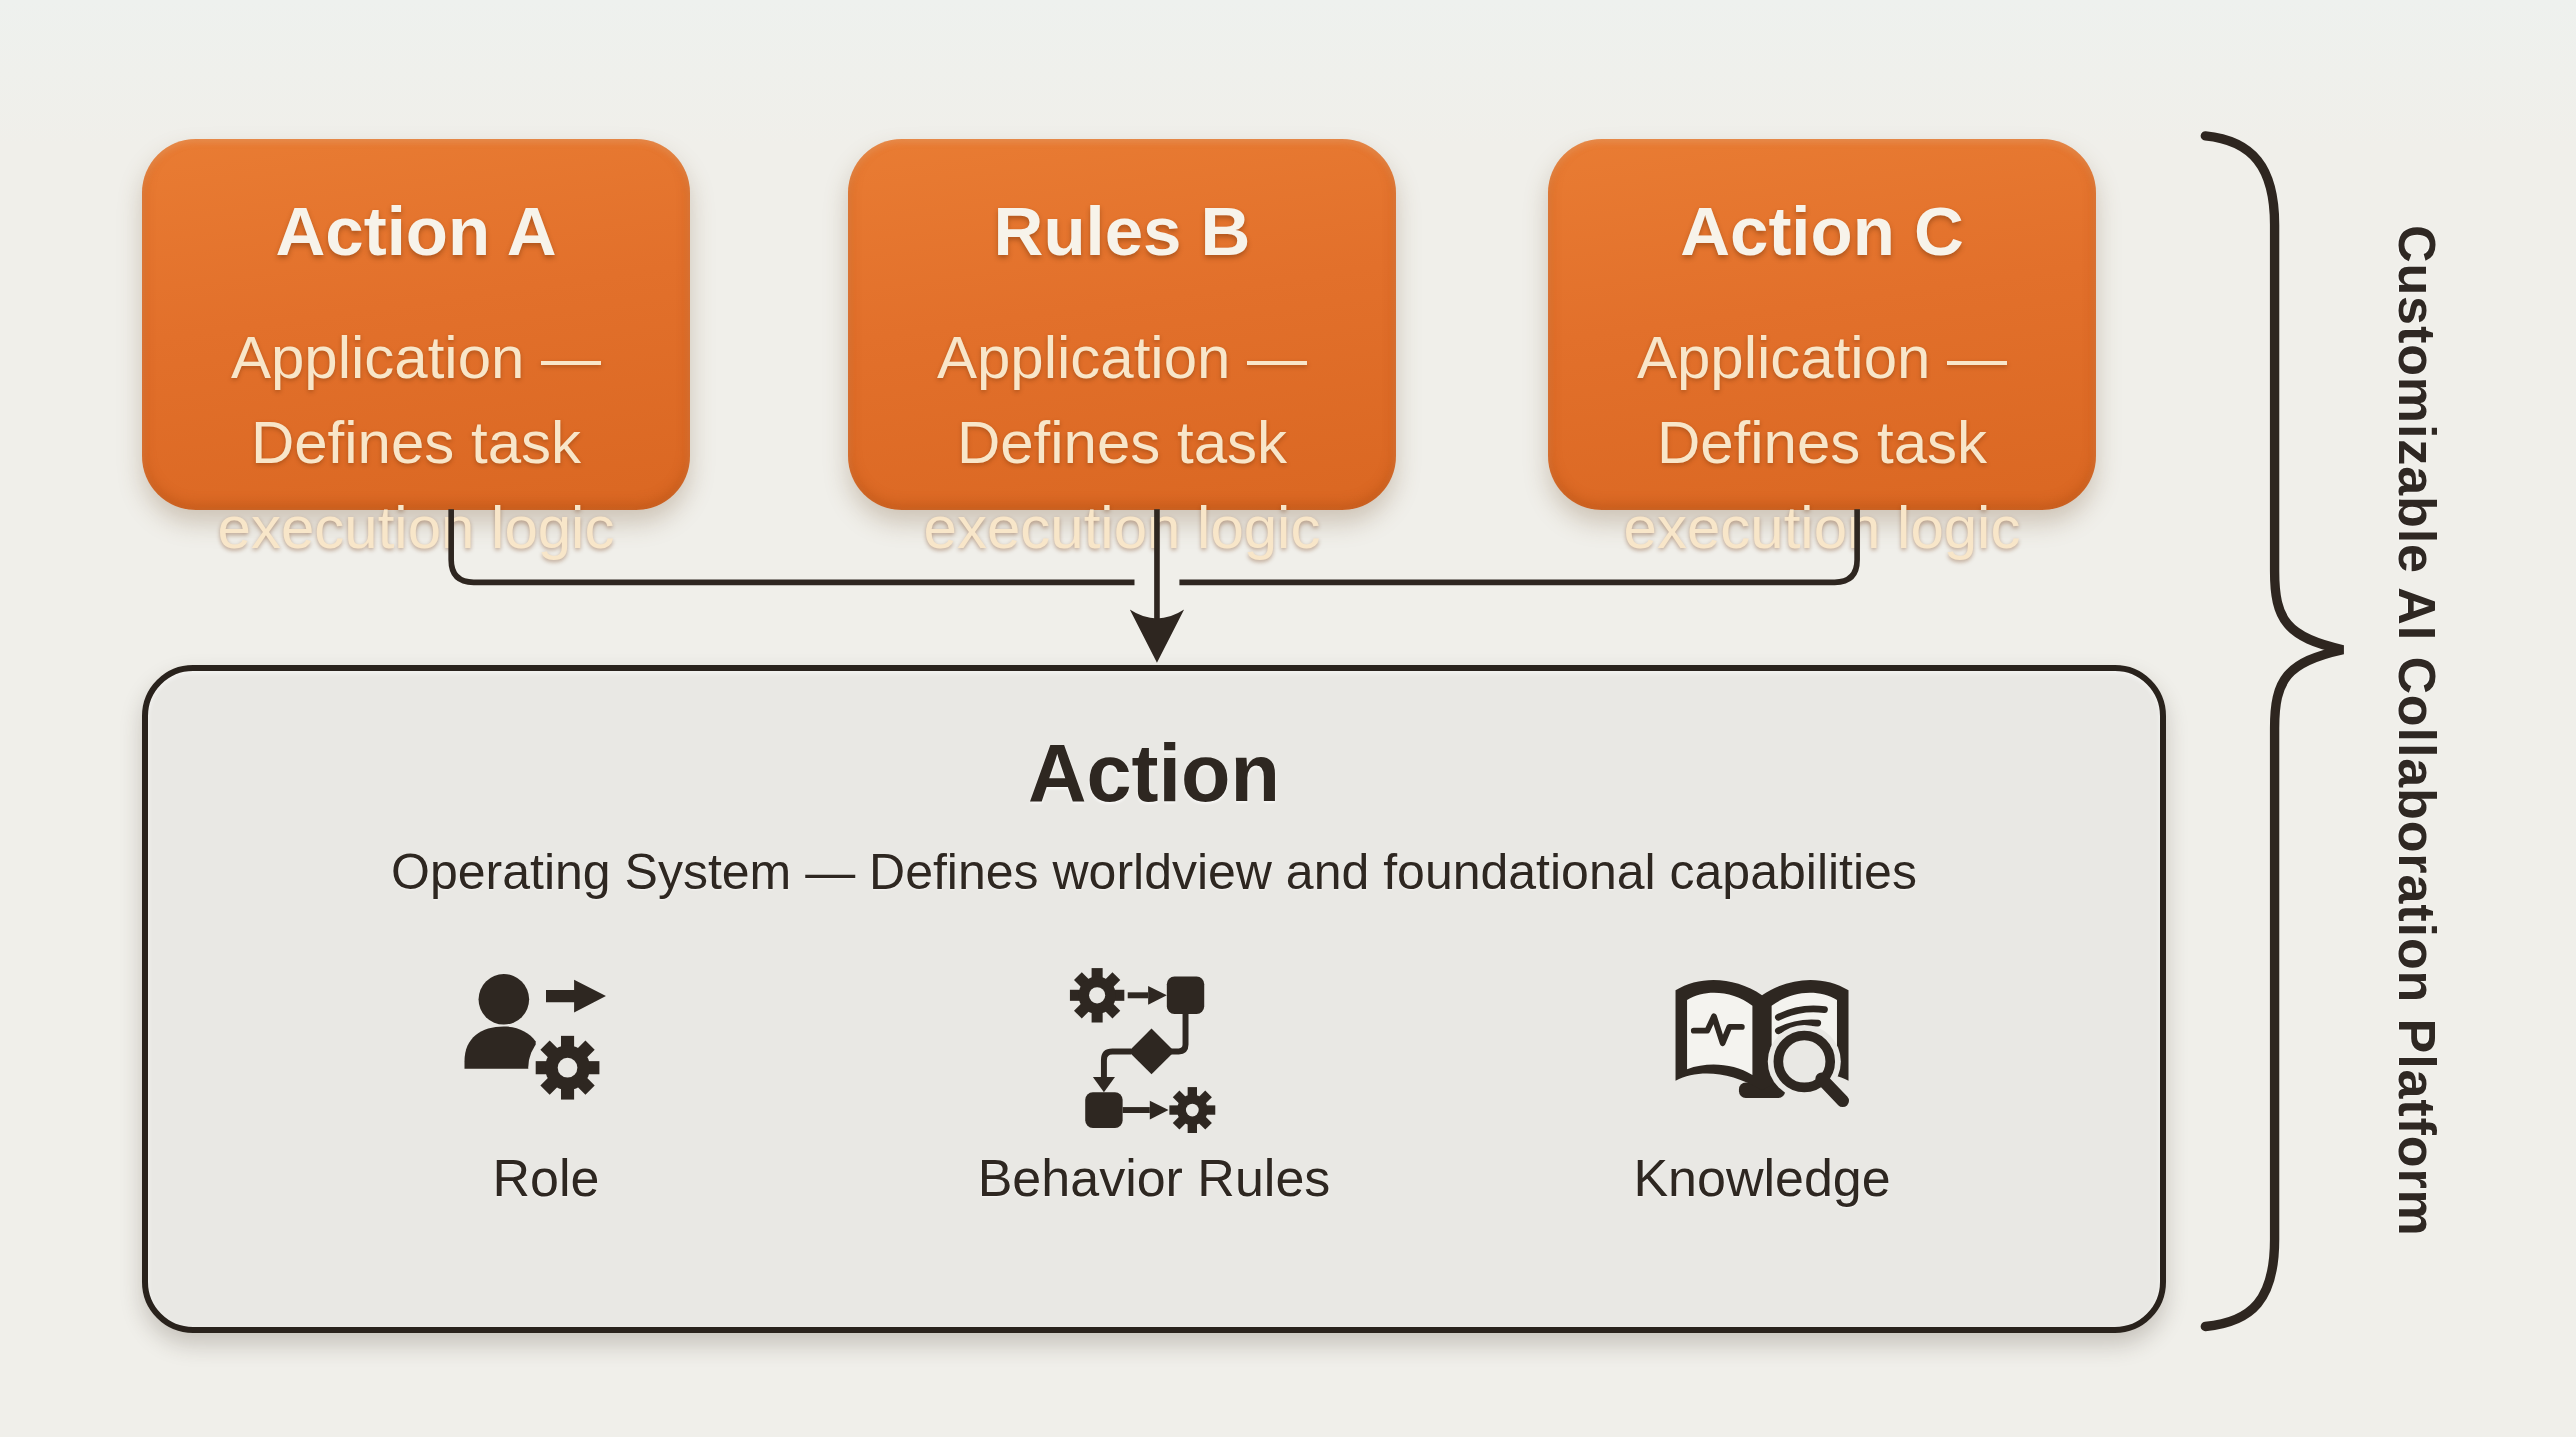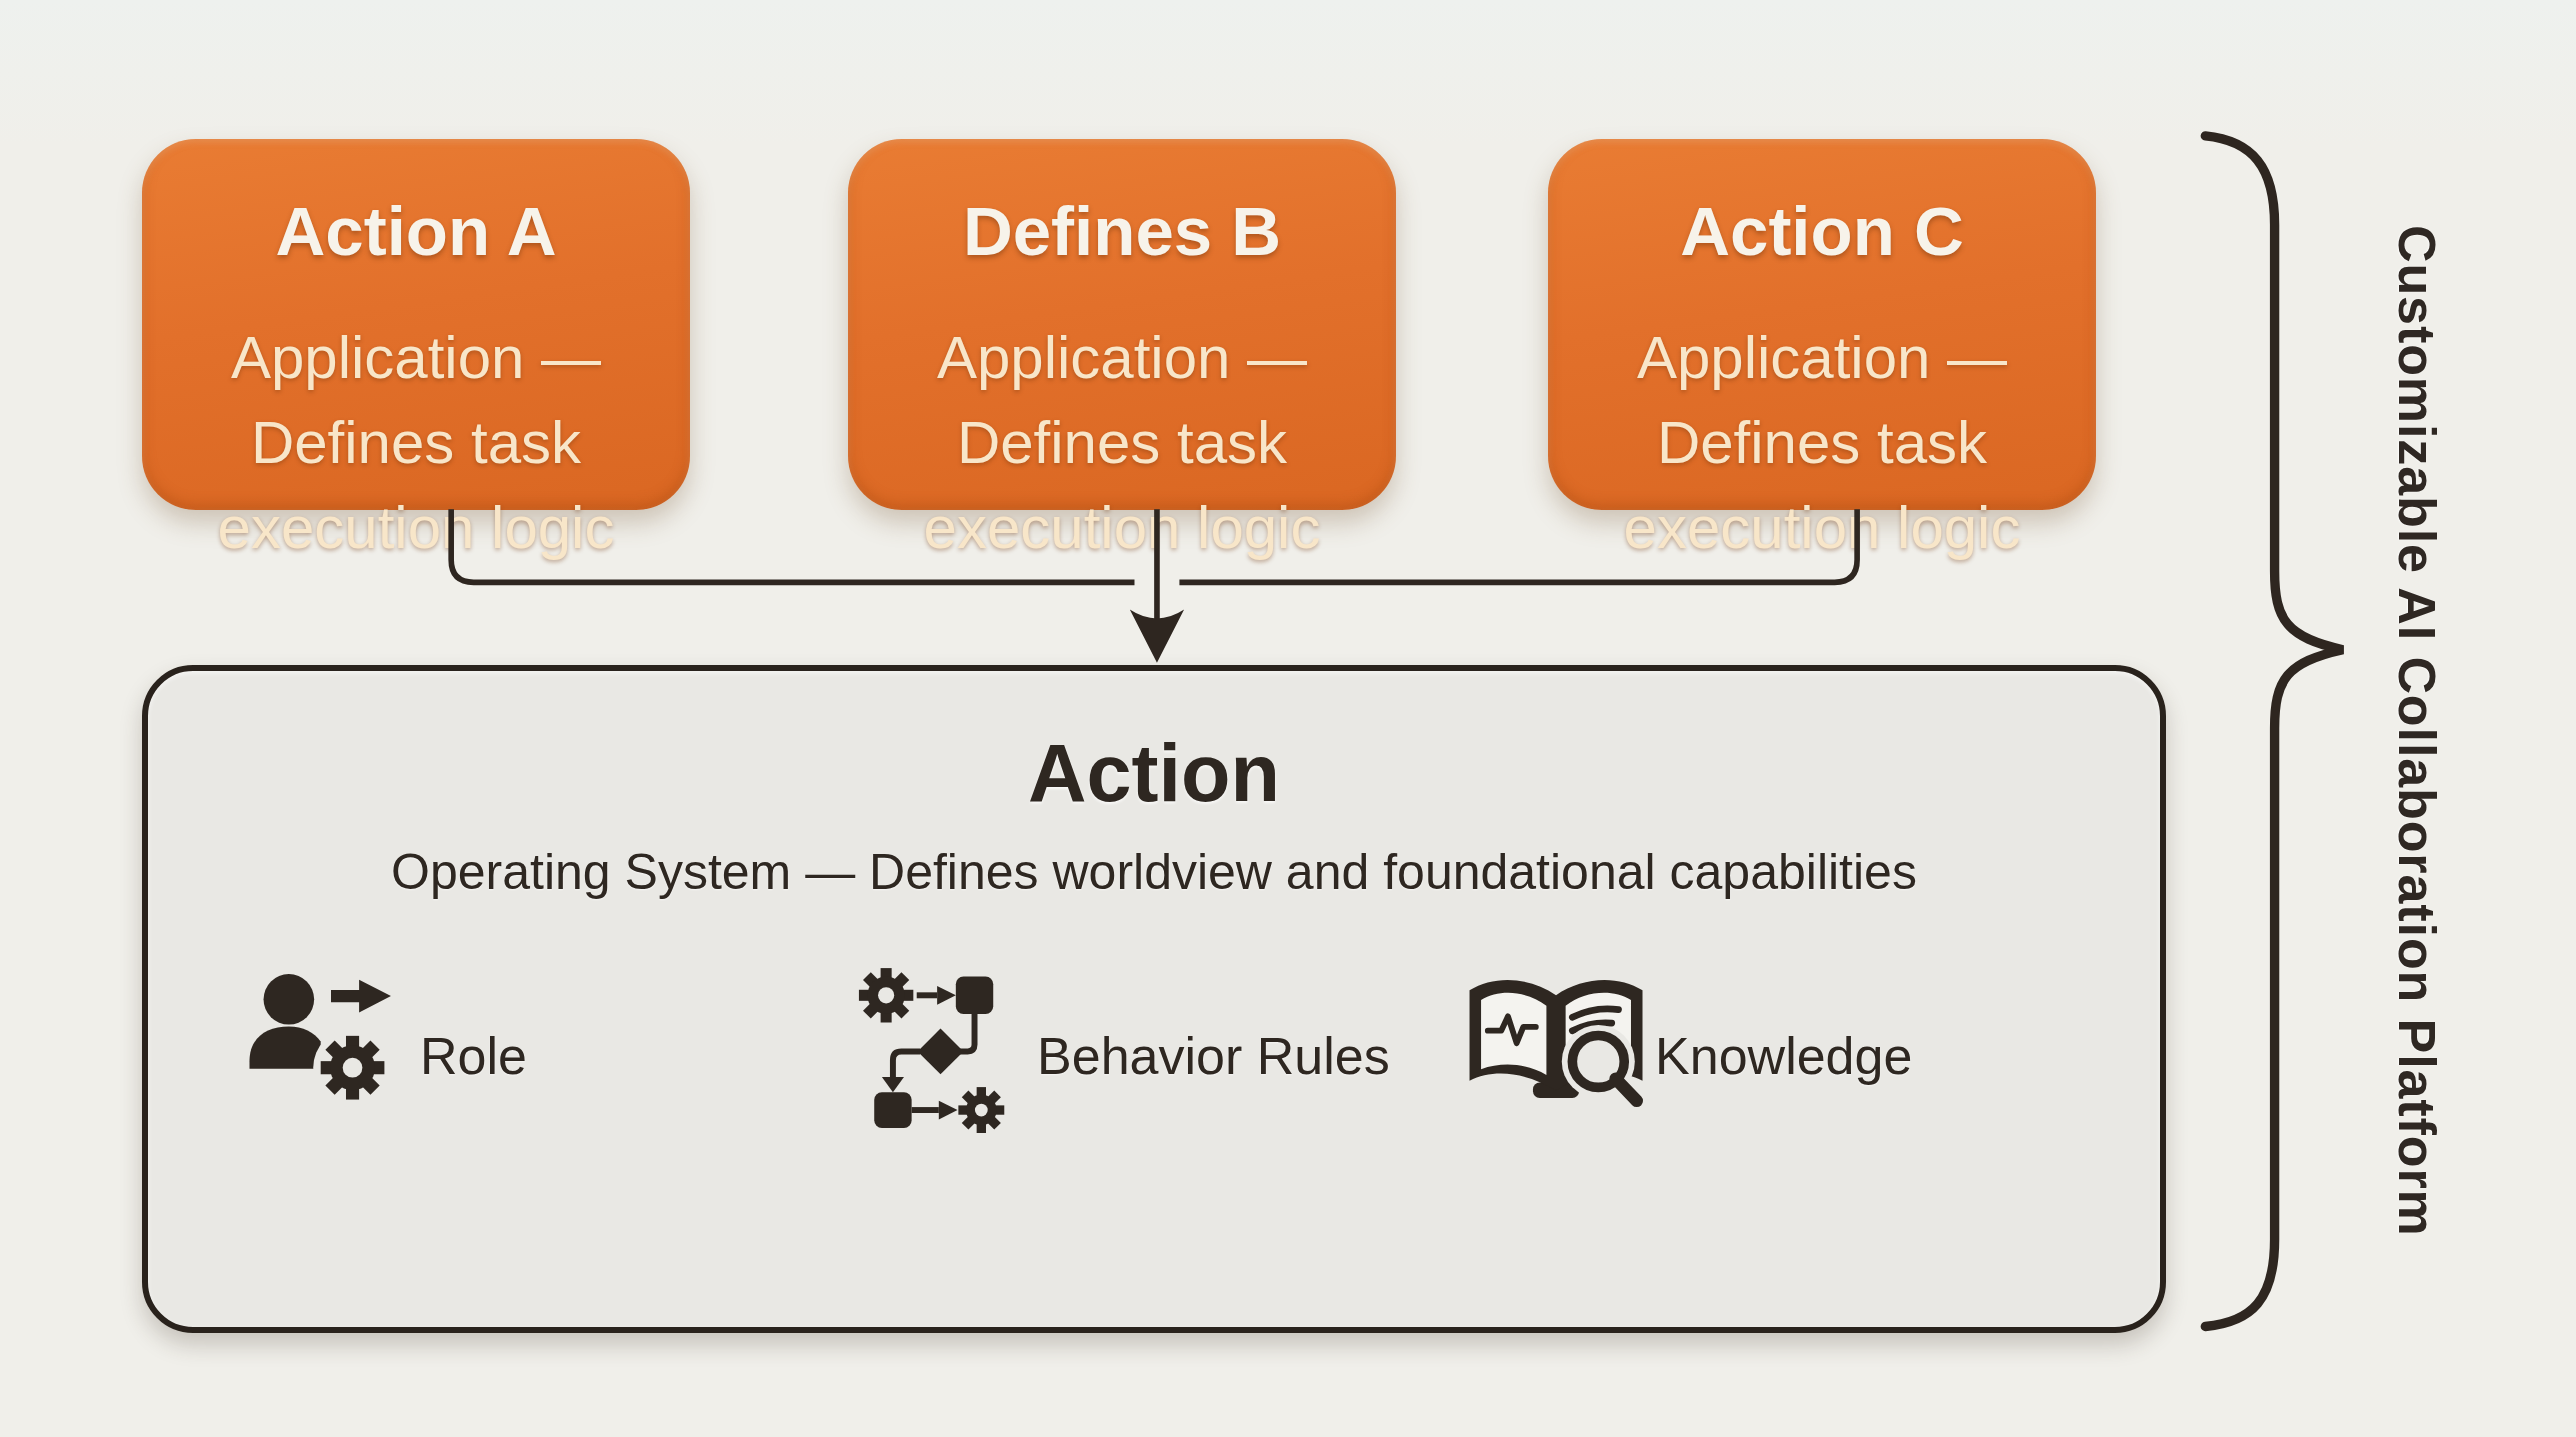--- a/index.html
+++ b/index.html
@@ -46,21 +46,21 @@
   }
   .scene-sub{
     margin-top:24px;font-size:50px;color:#2e2721;line-height:1.3;
     text-shadow:0 0.9px 1.9px rgba(255,255,255,.6);
   }
   .feature-row{
     margin-top:58px;padding:0 94px;
     display:flex;justify-content:space-between;
   }
   .feature{
-    flex:0 0 33.33%;display:flex;flex-direction:row;align-items:center;
+    flex:0 0 33.33%;display:flex;flex-direction:column;align-items:center;
   }
   .feature .icon-wrap{height:170px;display:flex;align-items:center;justify-content:center;}
   .feature-label{
     margin-top:15px;font-size:52px;color:#2e2721;
     text-shadow:0 0.9px 1.9px rgba(255,255,255,.6);
   }
   
   .overlay{position:absolute;left:0;top:0;width:2576px;height:1438px;pointer-events:none;}
   
   .platform-label{
@@ -79,21 +79,21 @@
 <body>
 
 <div class="canvas">
 
   <div class="action-box a">
     <div class="action-title">Action A</div>
     <div class="action-sub">Application — Defines task execution logic</div>
   </div>
 
   <div class="action-box b">
-    <div class="action-title">Defines B</div>
+    <div class="action-title">Rules B</div>
     <div class="action-sub">Application — Defines task execution logic</div>
   </div>
 
   <div class="action-box c">
     <div class="action-title">Action C</div>
     <div class="action-sub">Application — Defines task execution logic</div>
   </div>
 
   <div class="scene-box">
     <div class="scene-title">Action</div>

